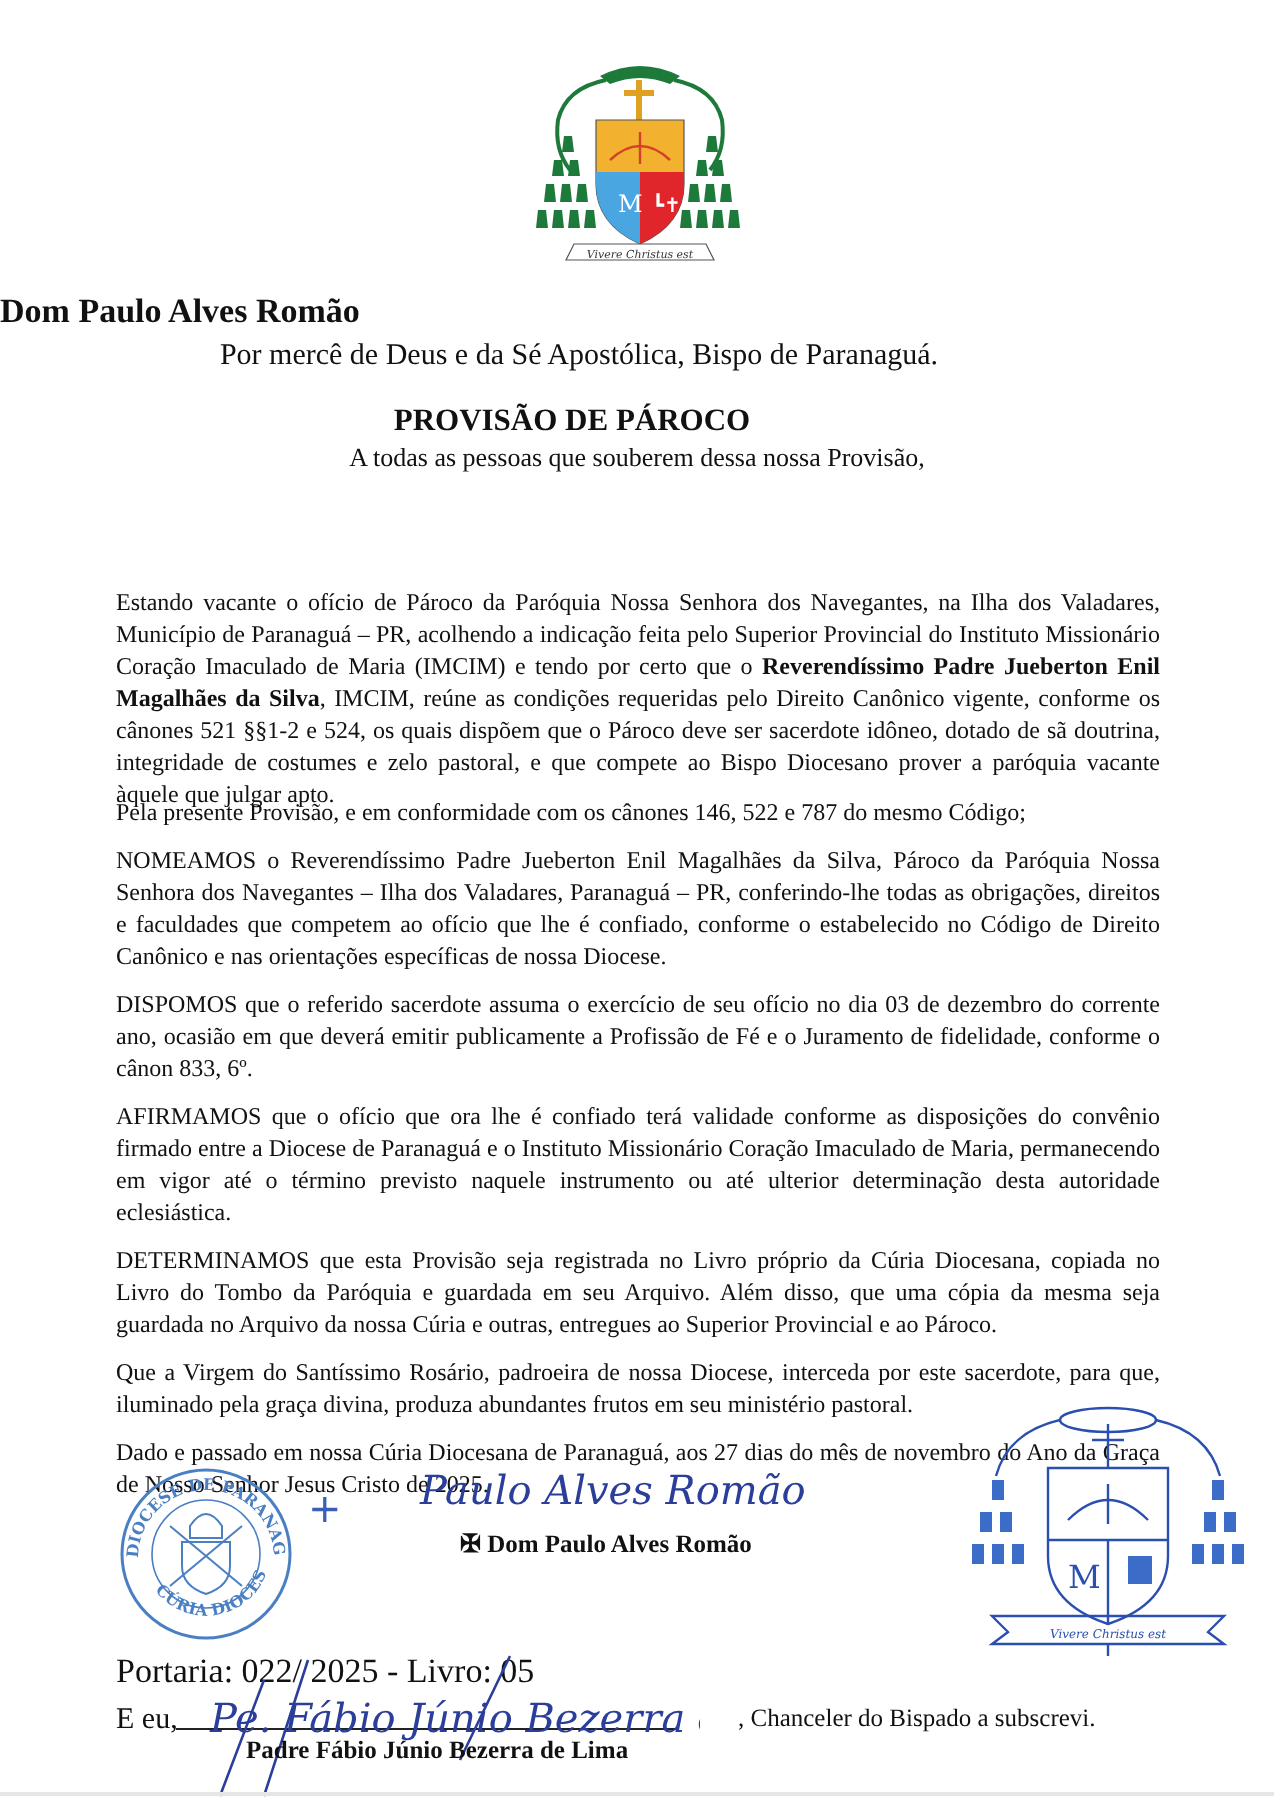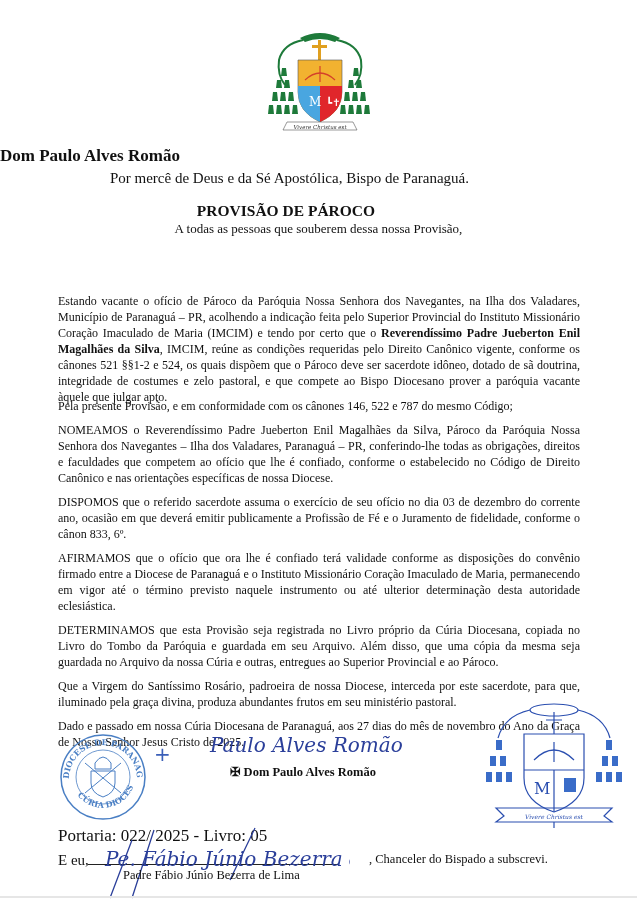--- a/index.html
+++ b/index.html
@@ -16,21 +16,21 @@
   .stamp { left: 57px; top: 733px; width: 92px; height: 88px; }
   .cross-plus { left: 154px; top: 742px; color: #3b5fb8; font-size: 20px; font-family: "DejaVu Sans", sans-serif; }
   .sig1 { left: 205px; top: 728px; width: 200px; height: 34px; }
   .signer { left: 230px; top: 764px; width: 210px; font-weight: bold; font-size: 12.5px; line-height: 17px; }
   .crest-bottom { left: 484px; top: 698px; width: 140px; height: 130px; }
   .portaria { left: 58px; top: 826px; font-size: 17px; }
   .eu-line { left: 58px; top: 852px; font-size: 15px; }
   .sig-line { left: 88px; top: 864px; width: 250px; border-bottom: 1px solid #222; }
   .chanceler { left: 334px; top: 852px; font-size: 12.5px; margin-left: 35px; }
   .sig2 { left: 80px; top: 820px; width: 270px; height: 80px; }
-  .signer2 { left: 123px; top: 868px; font-weight: normal; font-size: 12.5px; }
+  .signer2 { left: 123px; top: 868px; font-weight: bold; font-size: 12.5px; }
   .bottom-rule { left: 0; top: 896px; width: 637px; height: 2px; background: #e6e6e6; }
 </style>
 </head>
 <body>
 
 <svg class="abs crest-top" viewBox="0 0 110 110">
 
   <path d="M35 8 Q55 -2 75 8 L70 12 Q55 6 40 12 Z" fill="#1e7a3a"></path>
 
   <path d="M38 10 Q18 14 14 30 Q12 45 20 55" stroke="#1e7a3a" stroke-width="2" fill="none"></path>

